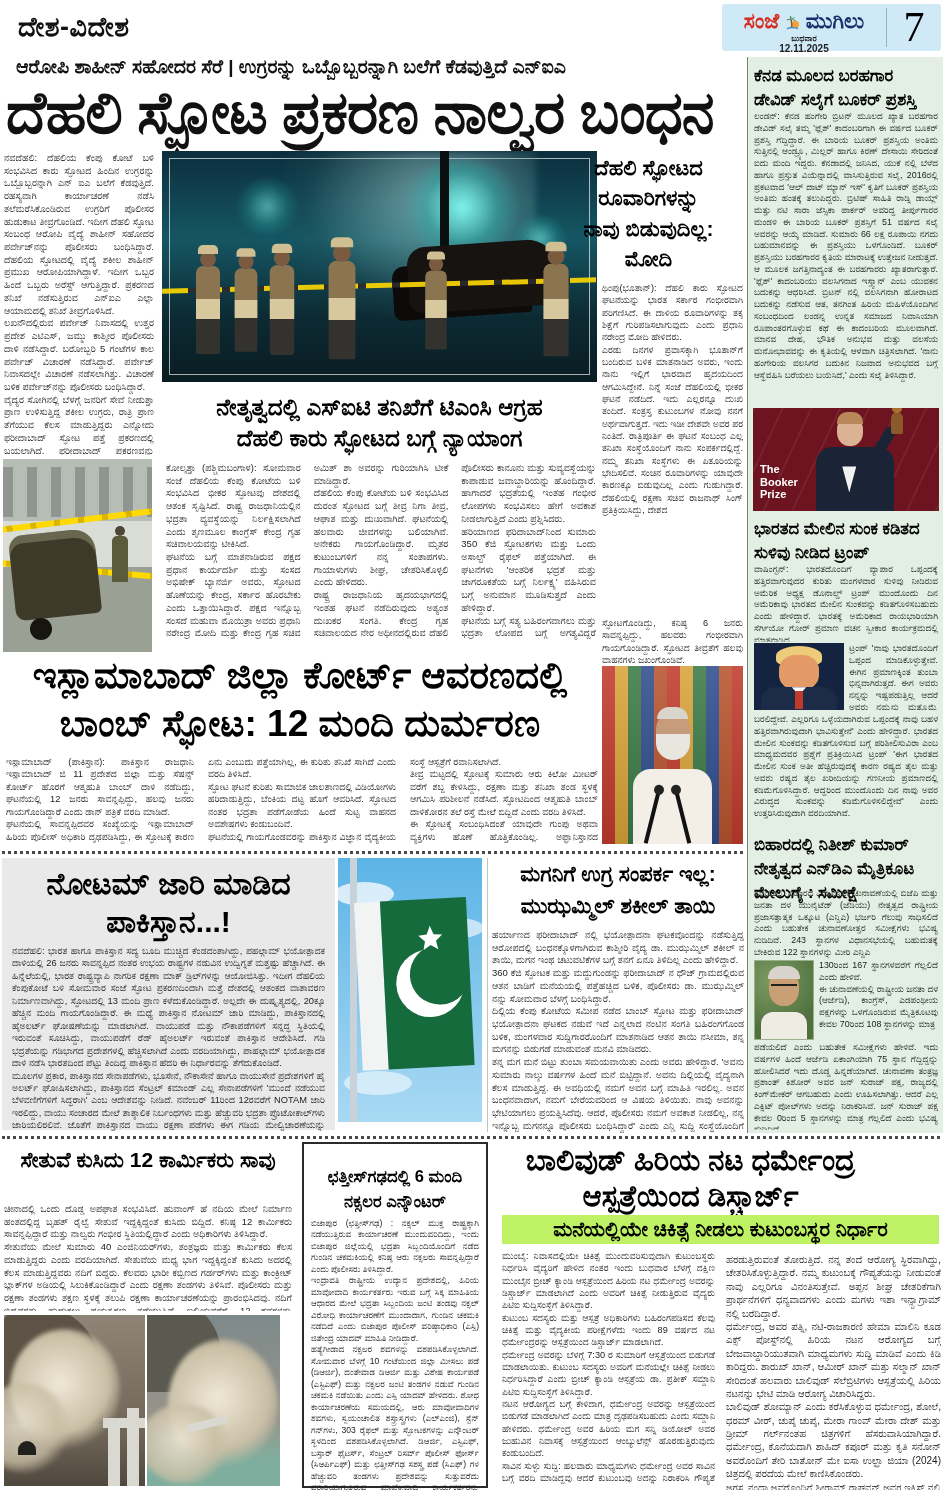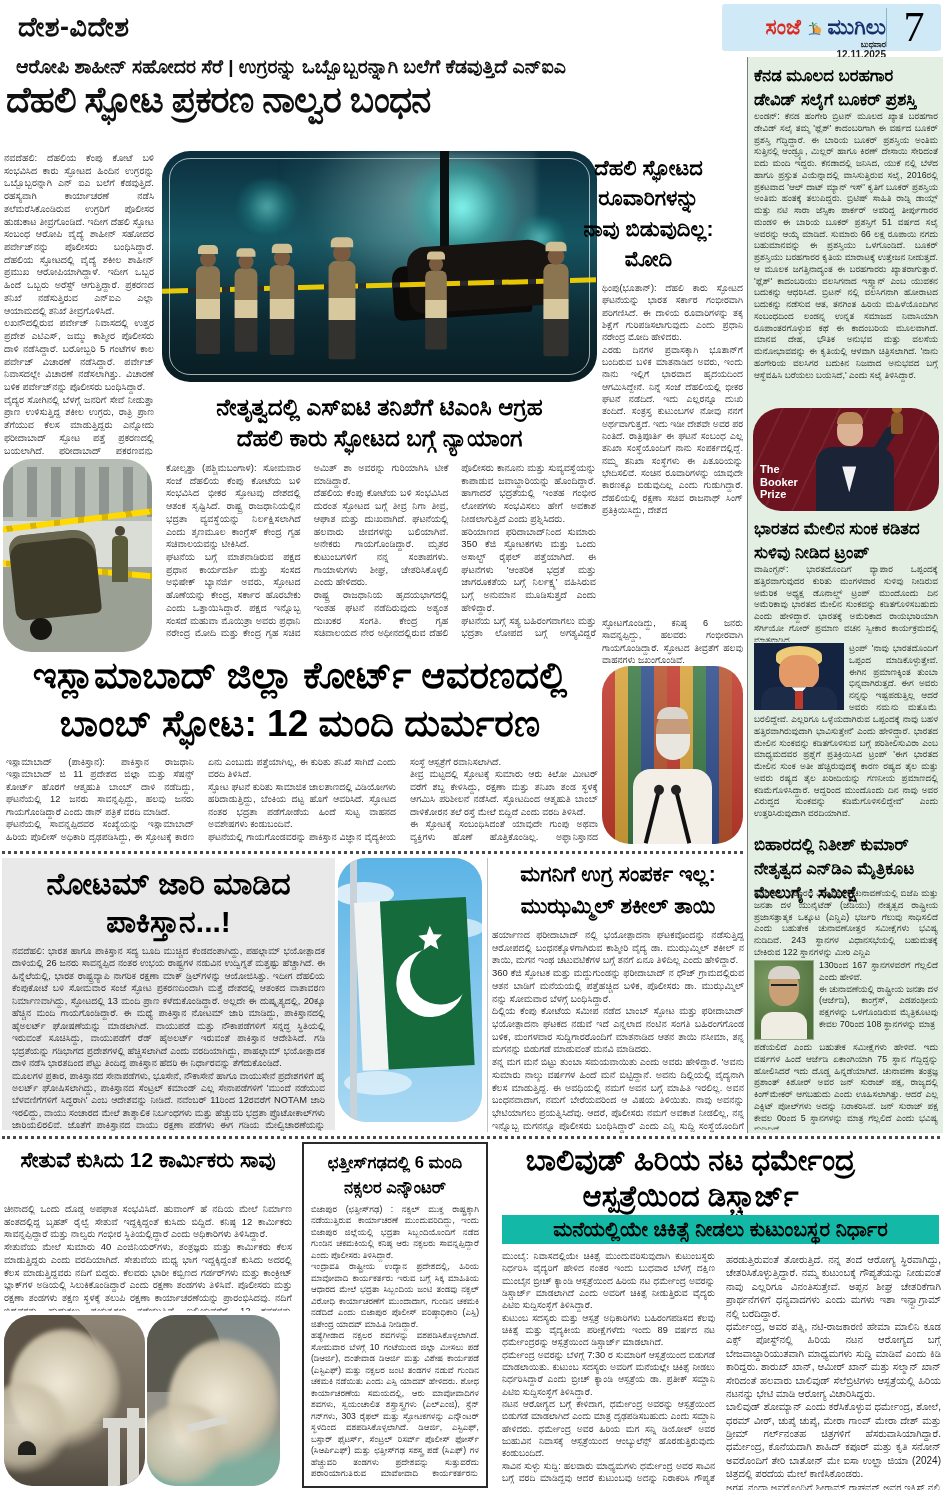--- a/index.html
+++ b/index.html
@@ -5,36 +5,36 @@
   html,body{margin:0;padding:0;background:#888;}
   #page{position:relative;width:945px;height:1491px;background:#fff;margin:0 auto;overflow:hidden;
         font-family:"Liberation Sans", sans-serif;color:#111;}
   .abs{position:absolute;}
   .center{text-align:center;}
   .body-text{font-size:9.5px;line-height:1.34;text-align:justify;white-space:pre-line;overflow:hidden;color:#1c1c1c;}
   .headline{font-weight:700;color:#000;}
   
   .section-label{left:18px;top:12px;font-size:27px;font-weight:700;letter-spacing:0.5px;}
   .masthead{left:722px;top:4px;width:219px;height:47px;background:#cfe9f6;border-radius:3px;display:flex;align-items:stretch;}
-  .mh-left{flex:1;text-align:right;padding-top:12px;}
+  .mh-left{flex:1;text-align:center;padding-top:6px;}
   .brand-line{font-size:21px;font-weight:700;line-height:22px;white-space:nowrap;}
   .brand-red{color:#d92b1f;}
   .brand-blue{color:#17306b;}
   .mh-day{font-size:8px;font-weight:700;color:#222;line-height:9px;}
   .mh-date{font-size:10px;font-weight:700;color:#222;line-height:11px;}
   .mh-divider{width:1px;background:#85b6cf;margin:4px 0;}
   .mh-page{width:54px;text-align:center;font-family:"Liberation Serif",serif;font-size:42px;line-height:47px;color:#000;}
   .palm{display:inline-block;vertical-align:-2px;}
   
   .kicker{left:16px;top:56px;width:706px;font-size:19px;font-weight:700;}
-  .lead-headline{left:6px;top:80px;width:740px;font-size:36px;font-weight:700;line-height:1.12;letter-spacing:-1px;white-space:nowrap;}
+  .lead-headline{left:6px;top:80px;width:740px;font-size:59px;font-weight:700;line-height:1.12;letter-spacing:-1px;white-space:nowrap;}
   .lead-body{left:4px;top:152px;width:150px;height:303px;}
   .photo-frame{outline:1px solid rgba(255,255,255,.65);outline-offset:-8px;}
   
-  .photo{position:absolute;overflow:hidden;background:#ccc;border-radius:28px;}
+  .photo{position:absolute;overflow:hidden;background:#ccc;}
   
   .photo-main{left:162px;top:151px;width:435px;height:231px;background:linear-gradient(180deg,#0c2e3d 0%,#155663 38%,#0d2a33 72%,#091c22 100%);}
   .pm-glow{position:absolute;border-radius:50%;background:radial-gradient(circle,#80f4ec 0%,rgba(40,165,160,.5) 45%,transparent 72%);filter:blur(2px);}
   .pm-smoke{position:absolute;left:28%;top:0;width:58%;height:72%;background:radial-gradient(ellipse at 60% 30%,rgba(185,235,232,.55),rgba(45,95,100,.2) 60%,transparent 78%);filter:blur(3px);}
   .pm-wreck{position:absolute;right:9%;top:40%;width:150px;height:66px;background:#171310;border-radius:18px 30px 10px 14px;box-shadow:-22px 12px 0 -6px #0d0b09;transform:rotate(-4deg);}
   .pm-tape{position:absolute;left:0;right:0;top:57%;height:5px;background:repeating-linear-gradient(90deg,#ffd900 0 26px,#2b2b2b 26px 34px);transform:rotate(-1.5deg);opacity:.9;}
   .pm-fig{position:absolute;bottom:12%;width:24px;height:88px;background:linear-gradient(180deg,#8a7550 0 38%,#d8c89e 38% 60%,#33322e 60% 100%);border-radius:7px 7px 2px 2px;}
   .pm-fig::before{content:"";position:absolute;top:-15px;left:4px;width:16px;height:16px;border-radius:50%;background:#7a5b40;}
   .pm-fig::after{content:"";position:absolute;top:-21px;left:2px;width:20px;height:9px;border-radius:5px 5px 0 0;background:#cfbf93;}
   .pm-pole{position:absolute;left:64%;top:0;width:9px;height:60%;background:#0a0f10;}
@@ -104,24 +104,24 @@
   .vline{width:1px;background:#c2c2c2;}
   .notam-box{left:2px;top:858px;width:333px;height:272px;background:#e9e9e9;}
   .notam-head{padding-top:7px;font-size:30px;line-height:1.25;}
   .notam-body{margin:5px 10px 0 10px;height:188px;font-size:9.3px;}
   .mother-head{left:492px;top:858px;width:252px;font-size:21px;line-height:1.5;}
   .mother-body{left:492px;top:929px;width:252px;height:204px;}
   
   .china-head{left:4px;top:1144px;width:288px;font-size:21px;line-height:1.5;}
   .china-body{left:4px;top:1203px;width:288px;height:108px;}
   .naxal-box{left:302px;top:1142px;width:186px;height:346px;border:2px solid #2a2a2a;background:#fff;box-sizing:border-box;}
-  .naxal-head{padding-top:6px;font-size:16.5px;line-height:1.5;}
+  .naxal-head{padding-top:20px;font-size:16.5px;line-height:1.5;}
   .naxal-body{margin:4px 7px 0 7px;height:272px;font-size:8.6px;}
   .dh-head{left:468px;top:1142px;width:445px;font-size:29px;line-height:1.25;}
-  .dh-bar{left:502px;top:1215px;width:437px;height:29px;background:#14b8a6;font-size:20px;font-weight:700;text-align:center;line-height:29px;color:#000;}
+  .dh-bar{left:502px;top:1215px;width:437px;height:29px;background:#bef264;font-size:20px;font-weight:700;text-align:center;line-height:29px;color:#000;}
   .dh-bodyL{left:502px;top:1250px;width:213px;height:237px;font-size:9.2px;}
   .dh-bodyR{left:726px;top:1253px;width:215px;height:237px;font-size:10px;}
   
   .green-col{left:747px;top:57px;width:196px;height:1076px;background:#e2efe2;border-left:1px solid #7d7d7d;box-sizing:border-box;}
   .gc{position:absolute;left:6px;width:184px;}
   .gc-head{font-size:16.5px;font-weight:700;line-height:1.45;color:#000;}
   .gc-body{font-size:8.9px;line-height:1.32;text-align:justify;white-space:pre-line;overflow:hidden;color:#1c1c1c;}
   .wrap-row{display:flex;gap:5px;}
   .wrap-text{flex:1;}
 </style>

